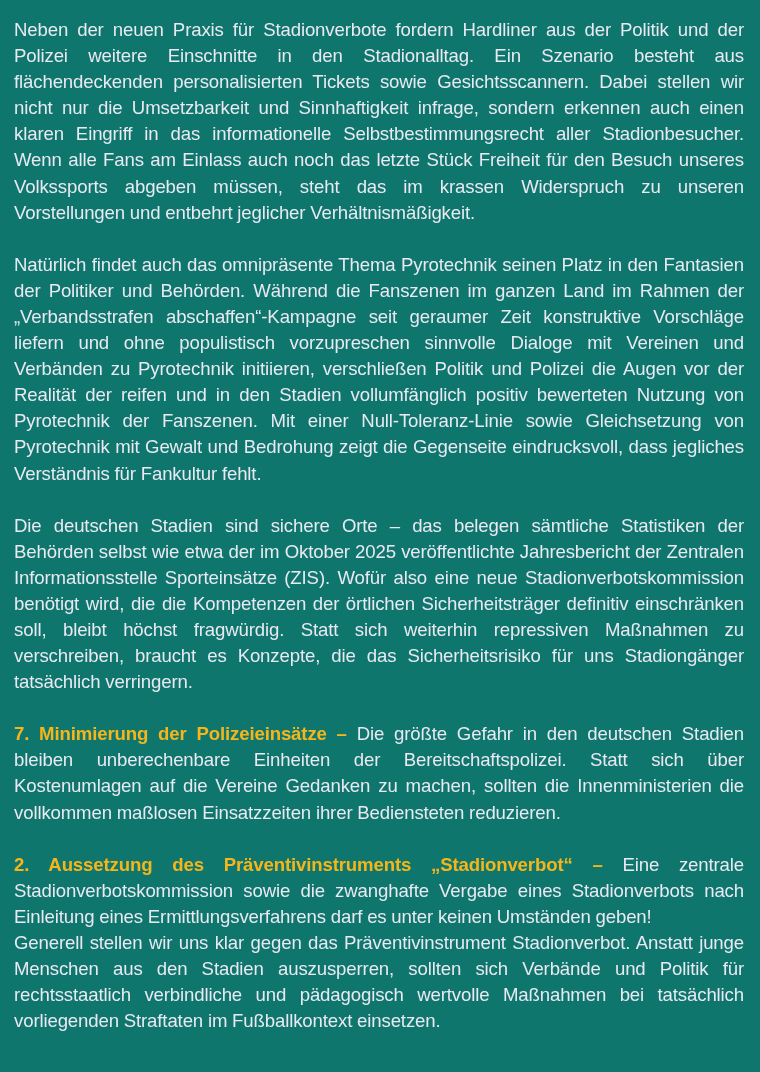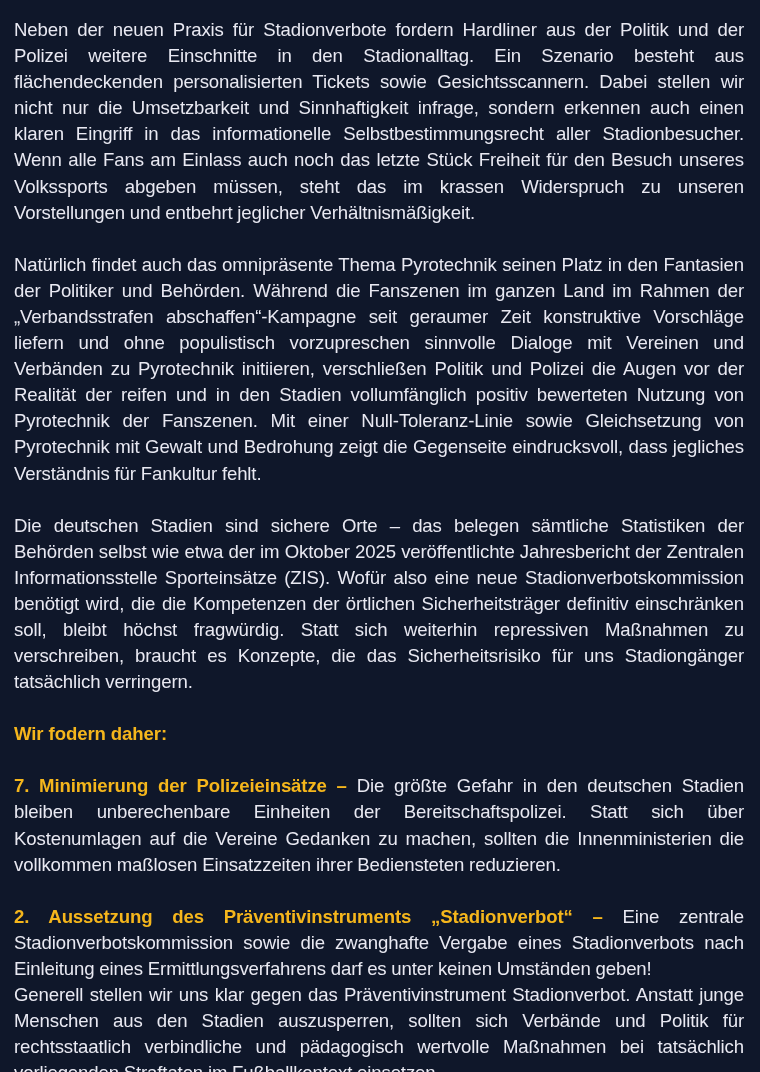--- a/index.html
+++ b/index.html
@@ -11,21 +11,21 @@
     width: 760px;
     height: 1072px;
     overflow: hidden;
     background: #000066;
     font-family: "Liberation Sans", "DejaVu Sans", sans-serif;
   }
   #statement-page {
     box-sizing: border-box;
     width: 760px;
     height: 1072px;
-    background: #0f172a;
+    background: #0f766e;
     padding: 17px 16px 0 14px;
     color: #e9e9f2;
   }
   .body-text {
     font-size: 18.6px;
     line-height: 26.1px;
     letter-spacing: -0.13px;
     text-align: justify;
     text-justify: inter-word;
     font-weight: 400;
@@ -62,19 +62,18 @@
 <body>
 
 <div id="statement-page">
 
   <p class="body-text para">Neben der neuen Praxis für Stadionverbote fordern Hardliner aus der Politik und der Polizei weitere Einschnitte in den Stadionalltag. Ein Szenario besteht aus flächendeckenden personalisierten Tickets sowie Gesichtsscannern. Dabei stellen wir nicht nur die Umsetzbarkeit und Sinnhaftigkeit infrage, sondern erkennen auch einen klaren Eingriff in das informationelle Selbstbestimmungsrecht aller Stadionbesucher. Wenn alle Fans am Einlass auch noch das letzte Stück Freiheit für den Besuch unseres Volkssports abgeben müssen, steht das im krassen Widerspruch zu unseren Vorstellungen und entbehrt jeglicher Verhältnismäßigkeit.</p>
 
   <p class="body-text para">Natürlich findet auch das omnipräsente Thema Pyrotechnik seinen Platz in den Fantasien der Politiker und Behörden. Während die Fanszenen im ganzen Land im Rahmen der „Verbandsstrafen abschaffen“-Kampagne seit geraumer Zeit konstruktive Vorschläge liefern und ohne populistisch vorzupreschen sinnvolle Dialoge mit Vereinen und Verbänden zu Pyrotechnik initiieren, verschließen Politik und Polizei die Augen vor der Realität der reifen und in den Stadien vollumfänglich positiv bewerteten Nutzung von Pyrotechnik der Fanszenen. Mit einer Null-Toleranz-Linie sowie Gleichsetzung von Pyrotechnik mit Gewalt und Bedrohung zeigt die Gegenseite eindrucksvoll, dass jegliches Verständnis für Fankultur fehlt.</p>
 
   <p class="body-text para">Die deutschen Stadien sind sichere Orte – das belegen sämtliche Statistiken der Behörden selbst wie etwa der im Oktober 2025 veröffentlichte Jahresbericht der Zentralen Informationsstelle Sporteinsätze (ZIS). Wofür also eine neue Stadionverbotskommission benötigt wird, die die Kompetenzen der örtlichen Sicherheitsträger definitiv einschränken soll, bleibt höchst fragwürdig. Statt sich weiterhin repressiven Maßnahmen zu verschreiben, braucht es Konzepte, die das Sicherheitsrisiko für uns Stadiongänger tatsächlich verringern.</p>
 
-  <p class="heading-demands">Wir fodern daher:</p>
 
   <p class="body-text para"><span class="lead">7. Minimierung der Polizeieinsätze –</span><span> Die größte Gefahr in den deutschen Stadien bleiben unberechenbare Einheiten der Bereitschaftspolizei. Statt sich über Kostenumlagen auf die Vereine Gedanken zu machen, sollten die Innenministerien die vollkommen maßlosen Einsatzzeiten ihrer Bediensteten reduzieren.</span></p>
 
   <p class="body-text para"><span class="lead">2. Aussetzung des Präventivinstruments „Stadionverbot“ –</span><span> Eine zentrale Stadionverbotskommission sowie die zwanghafte Vergabe eines Stadionverbots nach Einleitung eines Ermittlungsverfahrens darf es unter keinen Umständen geben!</span><br><span class="lastline">Generell stellen wir uns klar gegen das Präventivinstrument Stadionverbot. Anstatt junge Menschen aus den Stadien auszusperren, sollten sich Verbände und Politik für rechtsstaatlich verbindliche und pädagogisch wertvolle Maßnahmen bei tatsächlich vorliegenden Straftaten im Fußballkontext einsetzen.</span></p>
 
 </div>
 
 </body></html>

